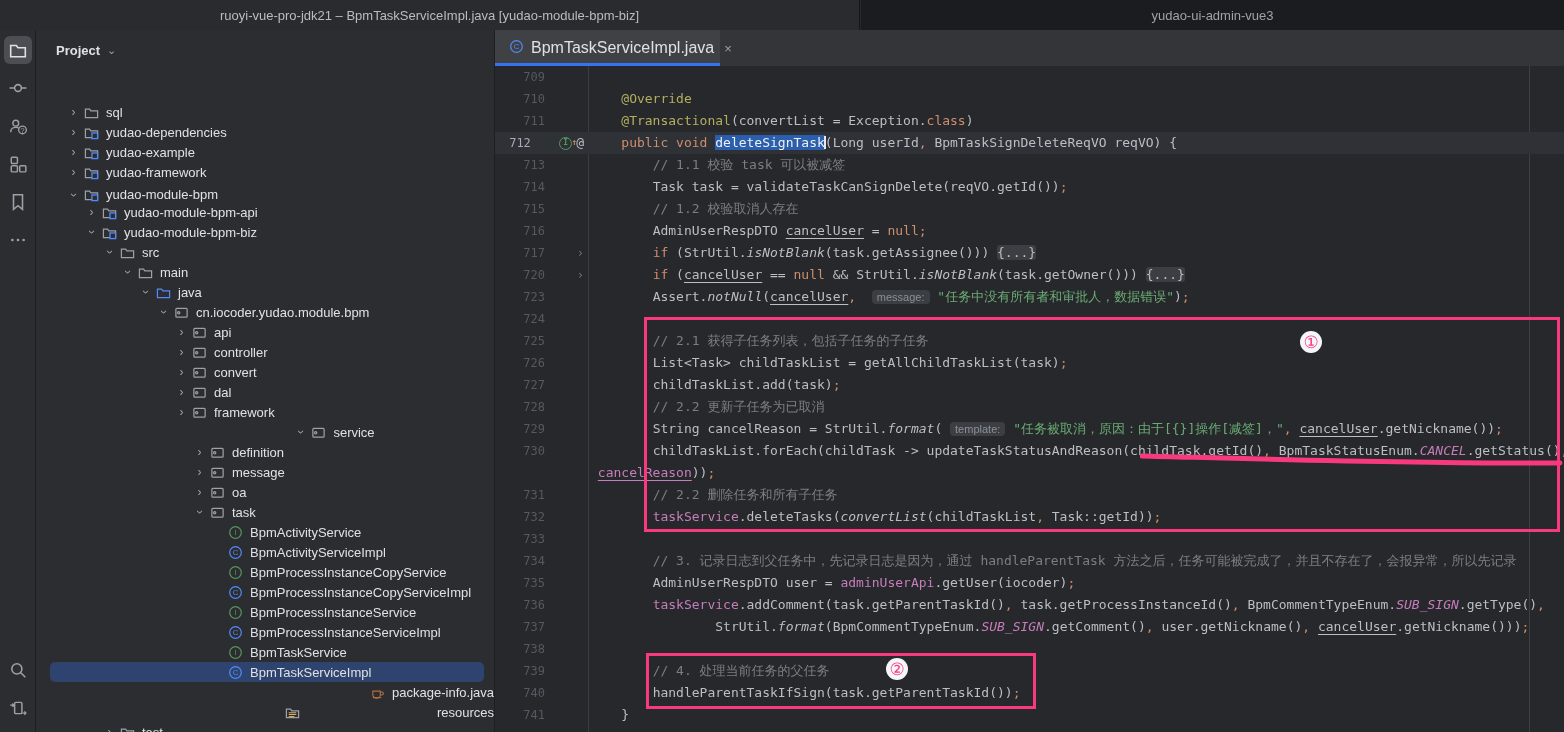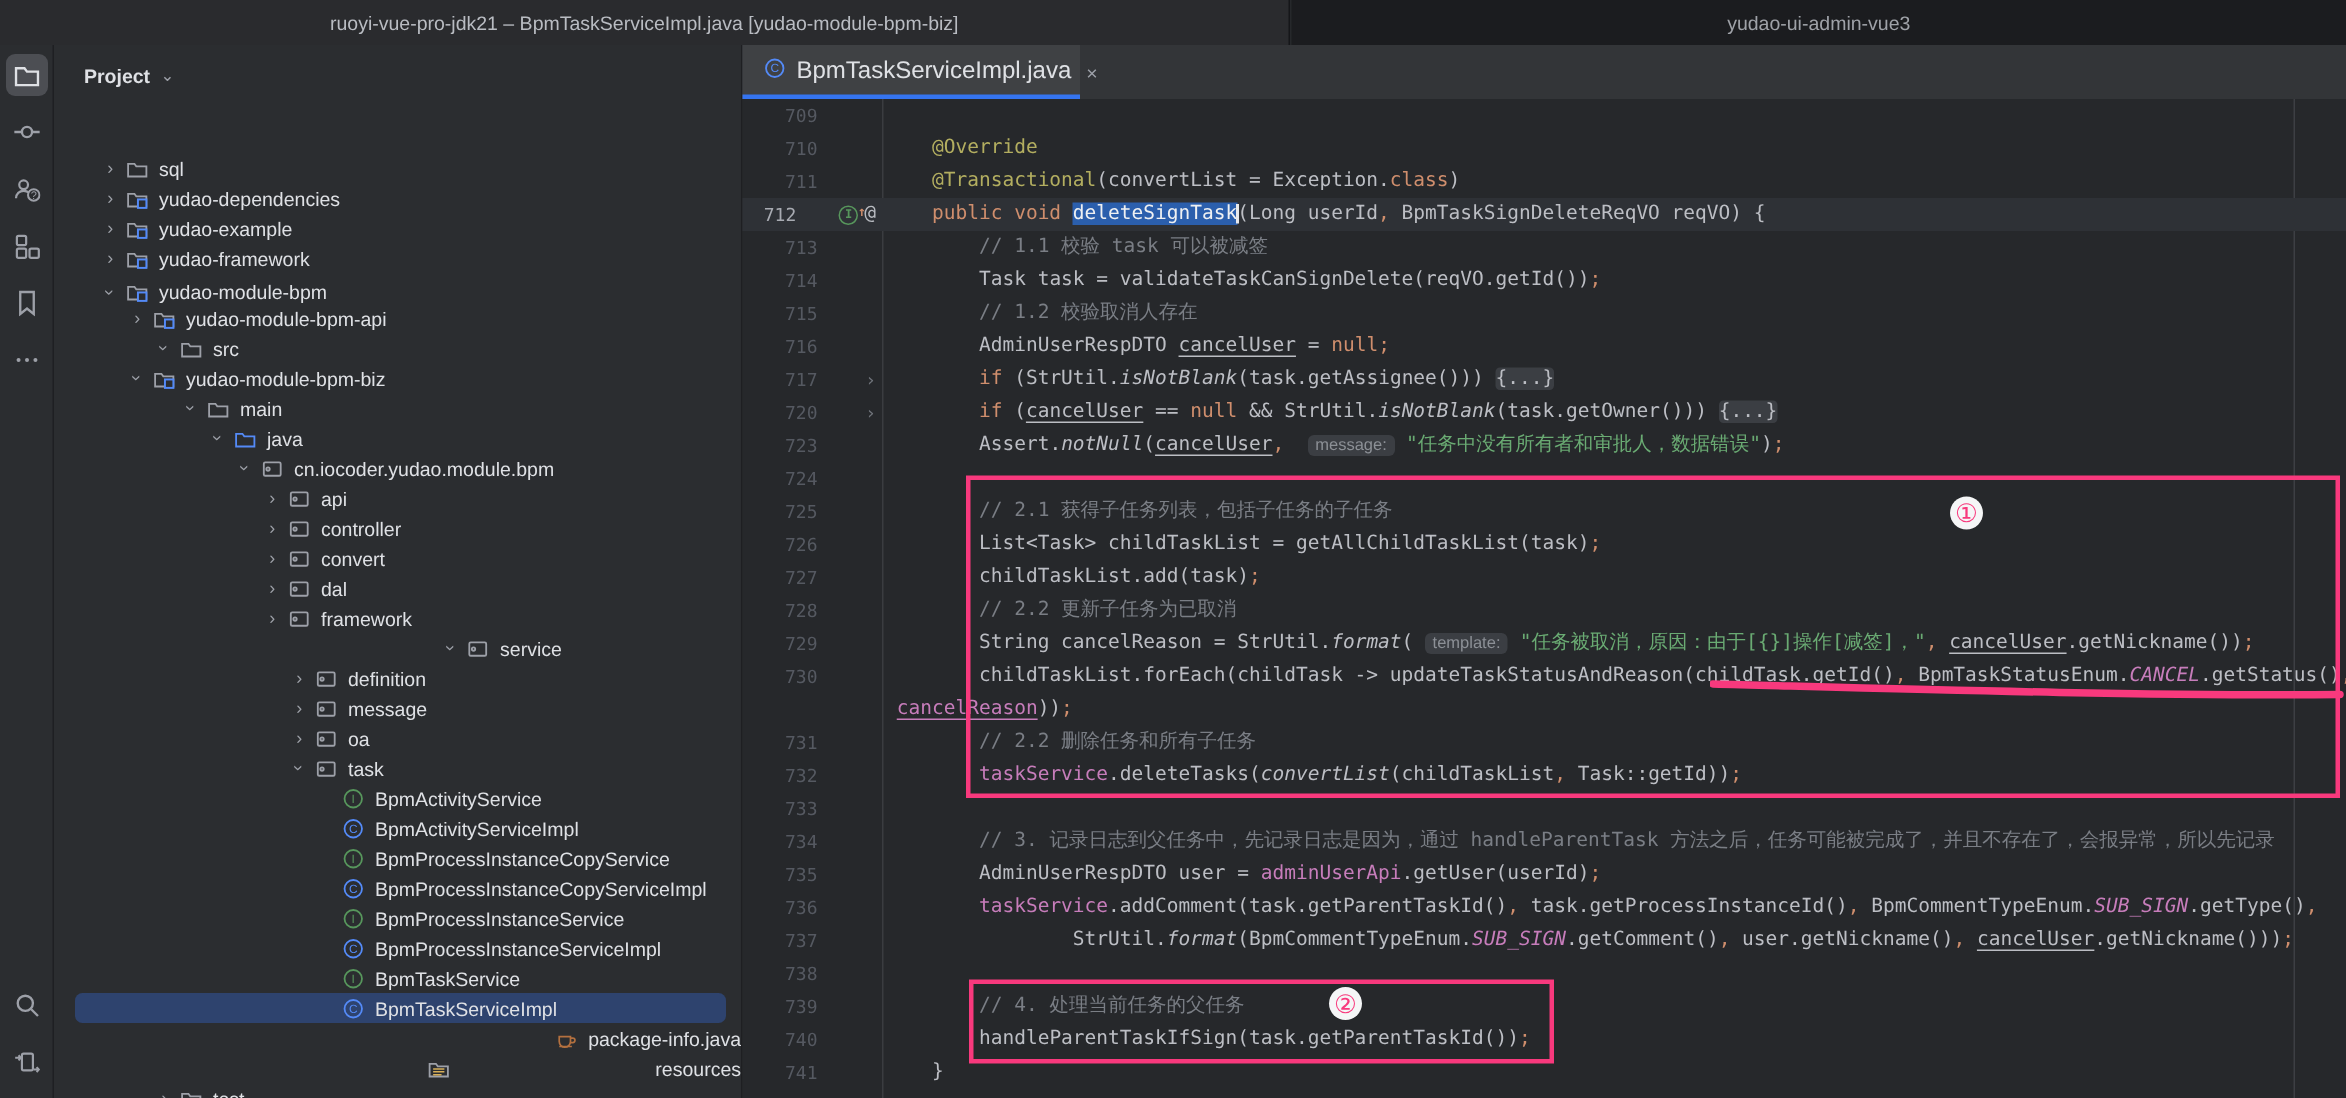--- a/index.html
+++ b/index.html
@@ -223,38 +223,38 @@
         <div class="tree-row" style="padding-left: 46px;">
           <span class="chevron">›</span>
           <span class="t-icon">
             <svg width="15" height="15" viewBox="0 0 16 16" fill="none">
               <path d="M1.5 4.5h4.5l1.3 1.8h7.2v7.2h-13z" stroke="#9da0a8" stroke-width="1.3"></path>
               <rect x="8.5" y="8.5" width="6" height="6" fill="#2b2d30" stroke="#548af7" stroke-width="1.4"></rect>
             </svg>
           </span>
           <span>yudao-module-bpm-api</span>
         </div>
+        <div class="tree-row" style="padding-left: 46px;">
+          <span class="chevron open">›</span>
+          <span class="t-icon">
+            <svg width="15" height="15" viewBox="0 0 16 16" fill="none">
+              <path d="M1.5 4.5h4.5l1.3 1.8h7.2v7.2h-13z" stroke="#9da0a8" stroke-width="1.3"></path>
+              <rect x="8.5" y="8.5" width="6" height="6" fill="#2b2d30" stroke="#548af7" stroke-width="1.4"></rect>
+            </svg>
+          </span>
+          <span>yudao-module-bpm-biz</span>
+        </div>
         <div class="tree-row" style="padding-left: 64px;">
           <span class="chevron open">›</span>
           <span class="t-icon">
             <svg width="15" height="15" viewBox="0 0 16 16" fill="none">
               <path d="M1.5 4.5h4.5l1.3 1.8h7.2v7.2h-13z" stroke="#9da0a8" stroke-width="1.3"></path>
             </svg>
           </span>
           <span>src</span>
-        </div>
-        <div class="tree-row" style="padding-left: 46px;">
-          <span class="chevron open">›</span>
-          <span class="t-icon">
-            <svg width="15" height="15" viewBox="0 0 16 16" fill="none">
-              <path d="M1.5 4.5h4.5l1.3 1.8h7.2v7.2h-13z" stroke="#9da0a8" stroke-width="1.3"></path>
-              <rect x="8.5" y="8.5" width="6" height="6" fill="#2b2d30" stroke="#548af7" stroke-width="1.4"></rect>
-            </svg>
-          </span>
-          <span>yudao-module-bpm-biz</span>
         </div>
         <div class="tree-row" style="padding-left: 82px;">
           <span class="chevron open">›</span>
           <span class="t-icon">
             <svg width="15" height="15" viewBox="0 0 16 16" fill="none">
               <path d="M1.5 4.5h4.5l1.3 1.8h7.2v7.2h-13z" stroke="#9da0a8" stroke-width="1.3"></path>
             </svg>
           </span>
           <span>main</span>
         </div>
@@ -520,21 +520,21 @@
         <div class="code-line"><span class="ln">726</span><span class="marks"></span><span class="code-text">        <span class="t-d">List&lt;Task&gt; childTaskList = getAllChildTaskList(task)</span><span class="t-p">;</span></span></div>
         <div class="code-line"><span class="ln">727</span><span class="marks"></span><span class="code-text">        <span class="t-d">childTaskList.add(task)</span><span class="t-p">;</span></span></div>
         <div class="code-line"><span class="ln">728</span><span class="marks"></span><span class="code-text">        <span class="t-c">// 2.2 更新子任务为已取消</span></span></div>
         <div class="code-line"><span class="ln">729</span><span class="marks"></span><span class="code-text">        <span class="t-d">String cancelReason = StrUtil.</span><span class="t-it">format</span><span class="t-d">( </span><span class="t-inlay">template:</span><span class="t-d"> </span><span class="t-s">"任务被取消，原因：由于[{}]操作[减签]，"</span><span class="t-p">,</span><span class="t-d"> </span><span class="t-u">cancelUser</span><span class="t-d">.getNickname())</span><span class="t-p">;</span></span></div>
         <div class="code-line"><span class="ln">730</span><span class="marks"></span><span class="code-text">        <span class="t-d">childTaskList.forEach(childTask -&gt; updateTaskStatusAndReason(childTask.getId()</span><span class="t-p">,</span><span class="t-d"> BpmTaskStatusEnum.</span><span class="t-cnst">CANCEL</span><span class="t-d">.getStatus()</span><span class="t-p">,</span></span></div>
         <div class="code-line"><span class="ln"></span><span class="marks"></span><span class="code-text"> <span class="t-uf">cancelReason</span><span class="t-d">))</span><span class="t-p">;</span></span></div>
         <div class="code-line"><span class="ln">731</span><span class="marks"></span><span class="code-text">        <span class="t-c">// 2.2 删除任务和所有子任务</span></span></div>
         <div class="code-line"><span class="ln">732</span><span class="marks"></span><span class="code-text">        <span class="t-f">taskService</span><span class="t-d">.deleteTasks(</span><span class="t-it">convertList</span><span class="t-d">(childTaskList</span><span class="t-p">,</span><span class="t-d"> Task::getId))</span><span class="t-p">;</span></span></div>
         <div class="code-line"><span class="ln">733</span><span class="marks"></span><span class="code-text"></span></div>
         <div class="code-line"><span class="ln">734</span><span class="marks"></span><span class="code-text">        <span class="t-c">// 3. 记录日志到父任务中，先记录日志是因为，通过 handleParentTask 方法之后，任务可能被完成了，并且不存在了，会报异常，所以先记录</span></span></div>
-        <div class="code-line"><span class="ln">735</span><span class="marks"></span><span class="code-text">        <span class="t-d">AdminUserRespDTO user = </span><span class="t-f">adminUserApi</span><span class="t-d">.getUser(userId)</span><span class="t-p">;</span></span></div>
+        <div class="code-line"><span class="ln">735</span><span class="marks"></span><span class="code-text">        <span class="t-d">AdminUserRespDTO user = </span><span class="t-f">adminUserApi</span><span class="t-d">.getUser(iocoder)</span><span class="t-p">;</span></span></div>
         <div class="code-line"><span class="ln">736</span><span class="marks"></span><span class="code-text">        <span class="t-f">taskService</span><span class="t-d">.addComment(task.getParentTaskId()</span><span class="t-p">,</span><span class="t-d"> task.getProcessInstanceId()</span><span class="t-p">,</span><span class="t-d"> BpmCommentTypeEnum.</span><span class="t-cnst">SUB_SIGN</span><span class="t-d">.getType()</span><span class="t-p">,</span></span></div>
         <div class="code-line"><span class="ln">737</span><span class="marks"></span><span class="code-text">                <span class="t-d">StrUtil.</span><span class="t-it">format</span><span class="t-d">(BpmCommentTypeEnum.</span><span class="t-cnst">SUB_SIGN</span><span class="t-d">.getComment()</span><span class="t-p">,</span><span class="t-d"> user.getNickname()</span><span class="t-p">,</span><span class="t-d"> </span><span class="t-u">cancelUser</span><span class="t-d">.getNickname()))</span><span class="t-p">;</span></span></div>
         <div class="code-line"><span class="ln">738</span><span class="marks"></span><span class="code-text"></span></div>
         <div class="code-line"><span class="ln">739</span><span class="marks"></span><span class="code-text">        <span class="t-c">// 4. 处理当前任务的父任务</span></span></div>
         <div class="code-line"><span class="ln">740</span><span class="marks"></span><span class="code-text">        <span class="t-d">handleParentTaskIfSign(task.getParentTaskId())</span><span class="t-p">;</span></span></div>
         <div class="code-line"><span class="ln">741</span><span class="marks"></span><span class="code-text">    <span class="t-d">}</span></span></div>
         <div class="code-line"><span class="ln">742</span><span class="marks"></span><span class="code-text"></span></div>
       </div>
   </div>
 

